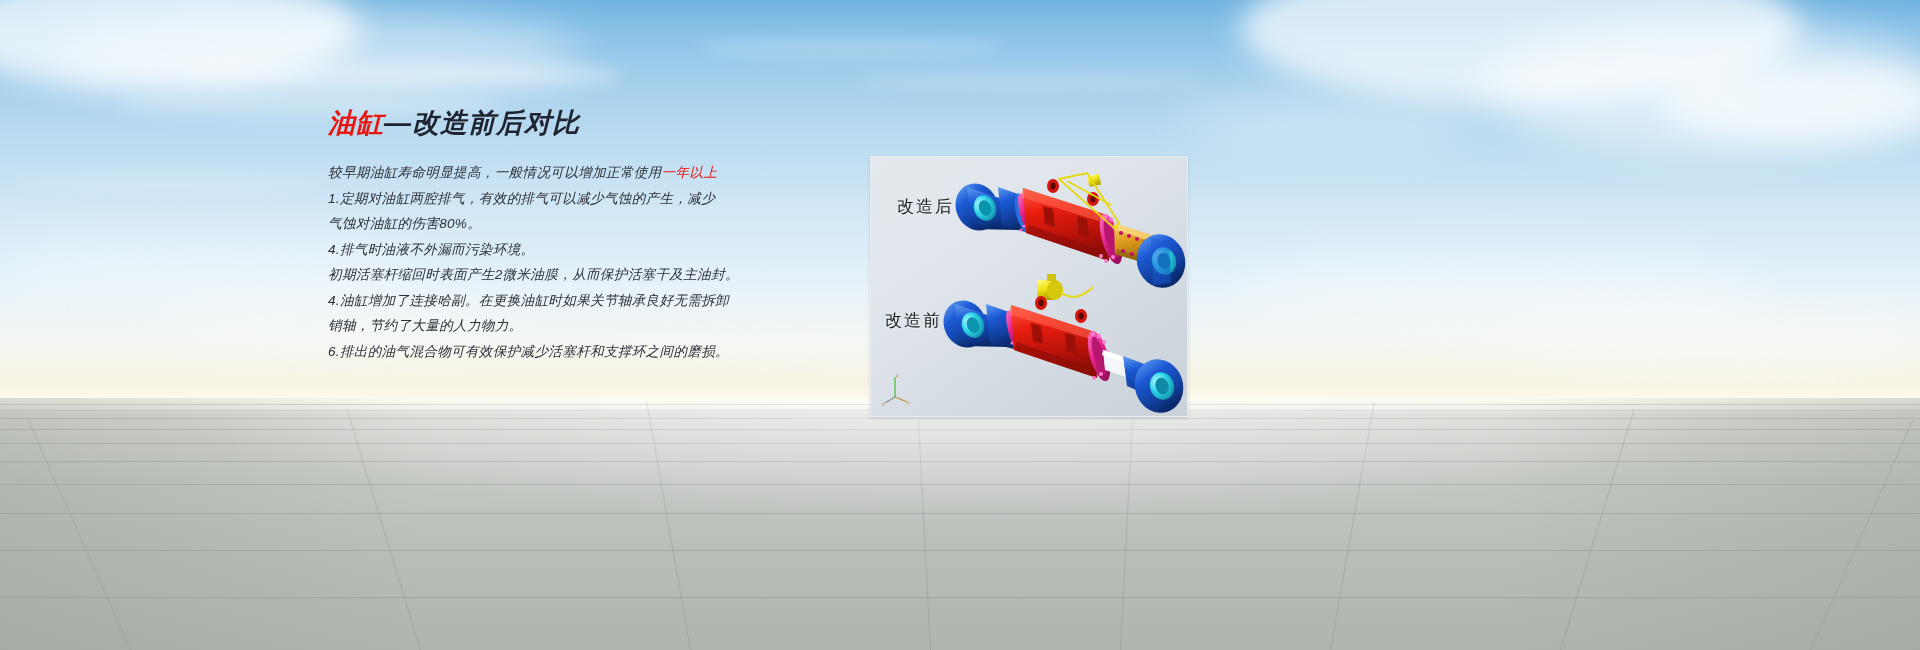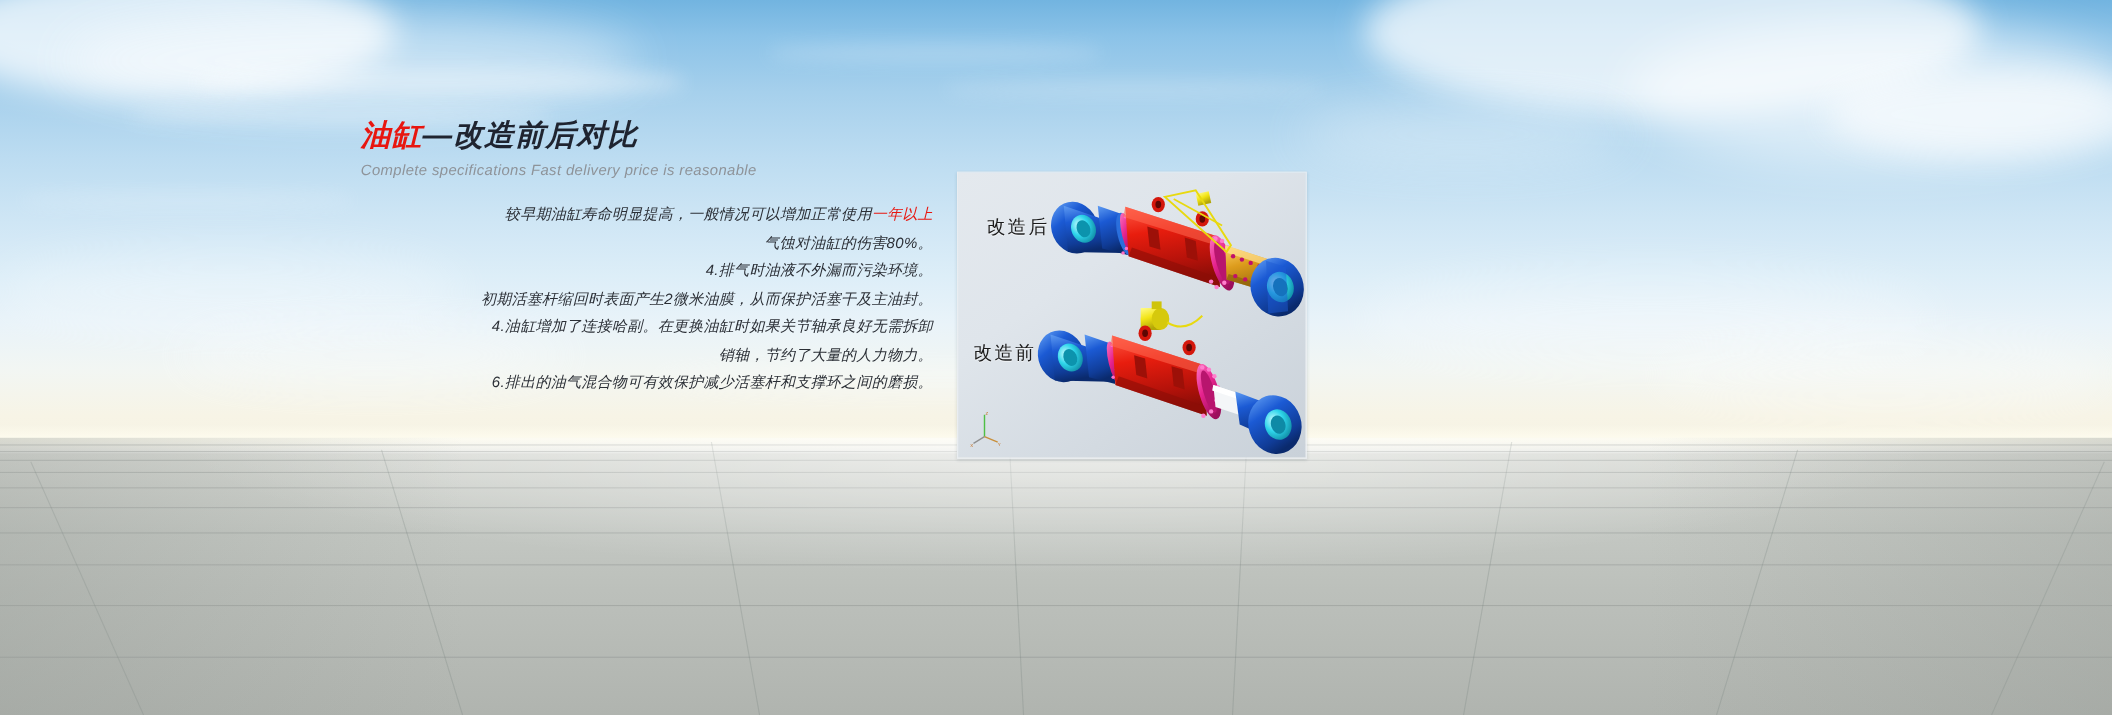--- a/index.html
+++ b/index.html
@@ -75,21 +75,21 @@
   }
   .title .red { color:#e8160f; }
   .subtitle {
     margin-top:7px;
     font-size:13.5px; color:#8e9399; letter-spacing:0.35px;
     white-space:nowrap; font-family:"Liberation Sans", sans-serif;
   }
   .body-lines { margin-top:20px; }
   .bline {
     font-size:13.6px; line-height:25.5px; color:#2b2f36;
-    white-space:nowrap; letter-spacing:0.3px;text-align:right;
+    white-space:nowrap; letter-spacing:0.3px;
   }
   .bline .red { color:#e8160f; }
 
   
   .panel {
     position:absolute; left:870px; top:156px; width:318px; height:261px;
     background:linear-gradient(145deg,#e4e9ee 0%, #dfe5eb 35%, #d3dae1 70%, #c9d1d9 100%);
     border:1px solid #e9edf1;
     box-shadow:0 1px 3px rgba(40,60,80,0.18);
     overflow:hidden;
@@ -149,24 +149,24 @@
 
   <div class="ground-shade"></div>
   <div class="ground-vign"></div>
 
   <div class="textblock">
 
     <div class="title">
       <span class="red">油缸</span><span>—改造前后对比</span>
     </div>
 
-    <div class="subtitle">Complete specifications Fast delivery price is reasonable</div>
 
     <div class="body-lines">
       <div class="bline"><span>较早期油缸寿命明显提高，一般情况可以增加正常使用</span><span class="red">一年以上</span></div>
+      <div class="bline">1.定期对油缸两腔排气，有效的排气可以减少气蚀的产生，减少</div>
       <div class="bline">气蚀对油缸的伤害80%。</div>
       <div class="bline">4.排气时油液不外漏而污染环境。</div>
       <div class="bline">初期活塞杆缩回时表面产生2微米油膜，从而保护活塞干及主油封。</div>
       <div class="bline">4.油缸增加了连接哈副。在更换油缸时如果关节轴承良好无需拆卸</div>
       <div class="bline">销轴，节约了大量的人力物力。</div>
       <div class="bline">6.排出的油气混合物可有效保护减少活塞杆和支撑环之间的磨损。</div>
     </div>
   </div>
 
   <div class="panel">

